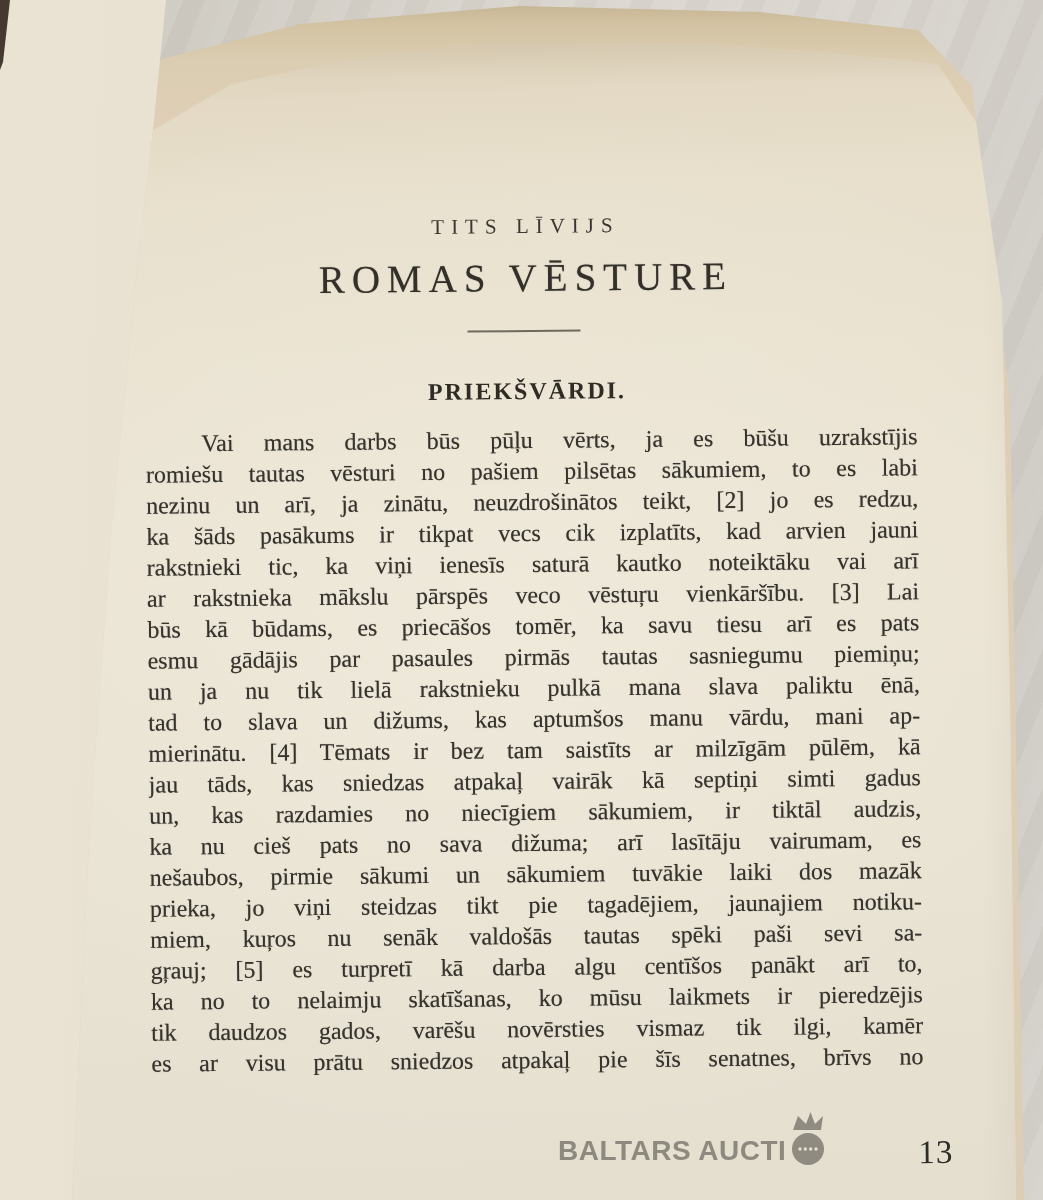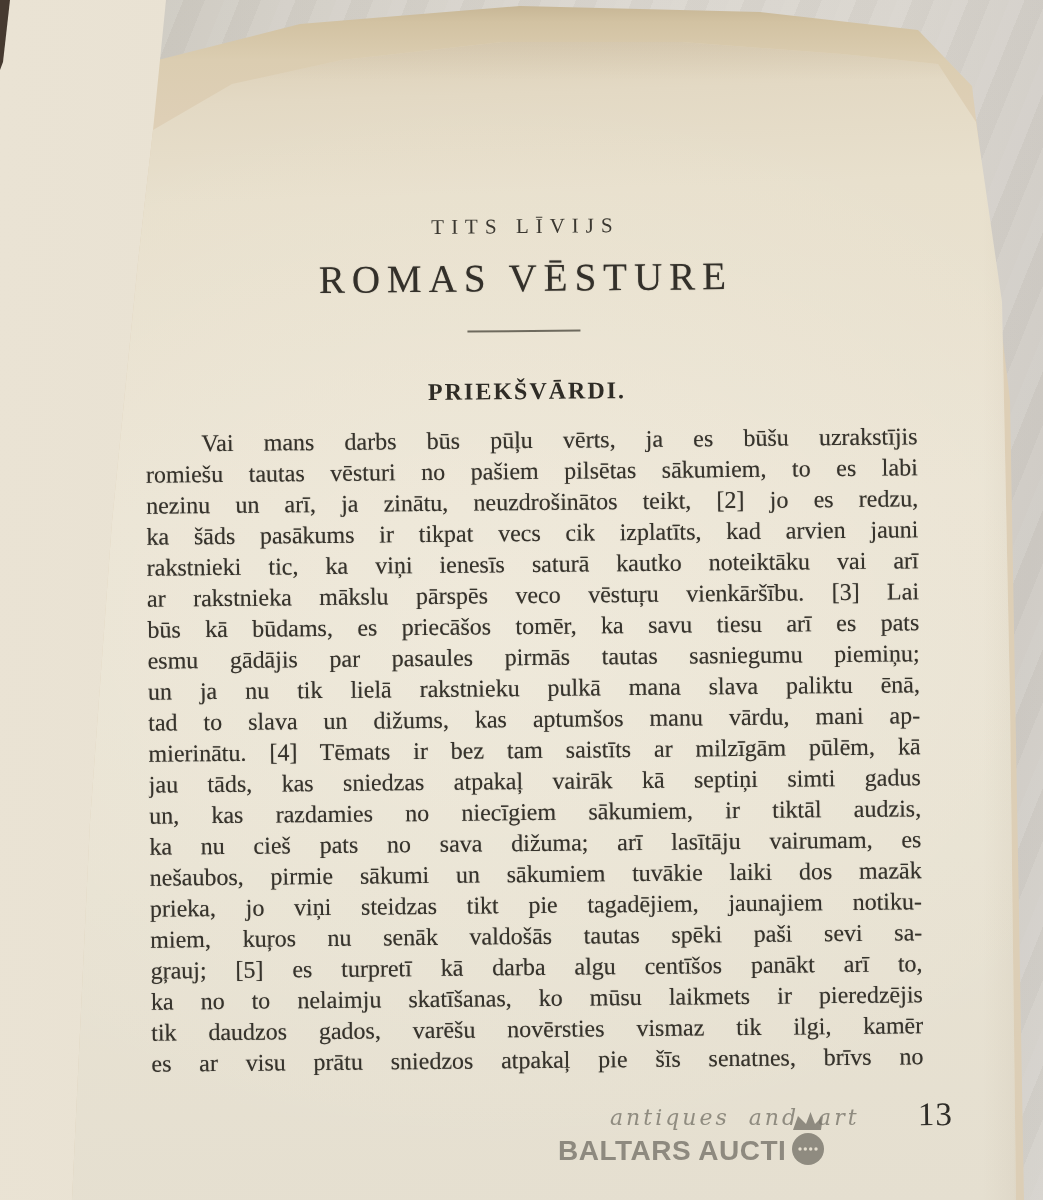--- a/index.html
+++ b/index.html
@@ -97,21 +97,21 @@
 
   .body-text {
     position:absolute; left:148px; top:425px; width:772px;
     font-size:24px; line-height:31px; color:#36332c;
     text-shadow:0 0 0.8px rgba(54,51,44,0.55);
   }
   .body-line { text-align:justify; text-align-last:justify; height:31px; overflow:hidden; }
   .body-line:first-child { text-indent:56px; }
 
   .page-number {
-    position:absolute; left:914px; top:1100px; font-size:33px; color:#2e2c27;
+    position:absolute; left:914px; top:1138px; font-size:33px; color:#2e2c27;
     letter-spacing:1px;
   }
 
   
   .watermark { position:absolute; left:558px; top:1094px; width:470px; height:80px; }
   .wm-script {
     position:absolute; left:52px; top:11px;
     font-family:"DejaVu Serif", serif; font-style:italic;
     font-size:22px; letter-spacing:3px; word-spacing:9px;
     color:rgba(128,124,114,0.85);
@@ -171,21 +171,20 @@
         <div class="body-line">gŗauj; [5] es turpretī kā darba algu centīšos panākt arī to,</div>
         <div class="body-line">ka no to nelaimju skatīšanas, ko mūsu laikmets ir pieredzējis</div>
         <div class="body-line">tik daudzos gados, varēšu novērsties vismaz tik ilgi, kamēr</div>
         <div class="body-line">es ar visu prātu sniedzos atpakaļ pie šīs senatnes, brīvs no</div>
       </div>
 
     <div class="page-number">13</div>
   </div>
 
   <div class="watermark">
-    <div class="wm-script">antiques and art</div>
     <div class="wm-main">
       <span>BALTARS AUCTI</span>
       <span class="wm-logo">
         <svg viewBox="0 0 42 58" xmlns="http://www.w3.org/2000/svg">
           <g fill="#7d796f" opacity="0.82">
             <path d="M6 19 L11 5 L19 13 L23.5 1 L28 13 L36 5 L34 19 Z"></path>
             <circle cx="21" cy="38" r="16"></circle>
           </g>
           <g fill="#e6dfcf">
             <circle cx="13" cy="38" r="1.7"></circle>

